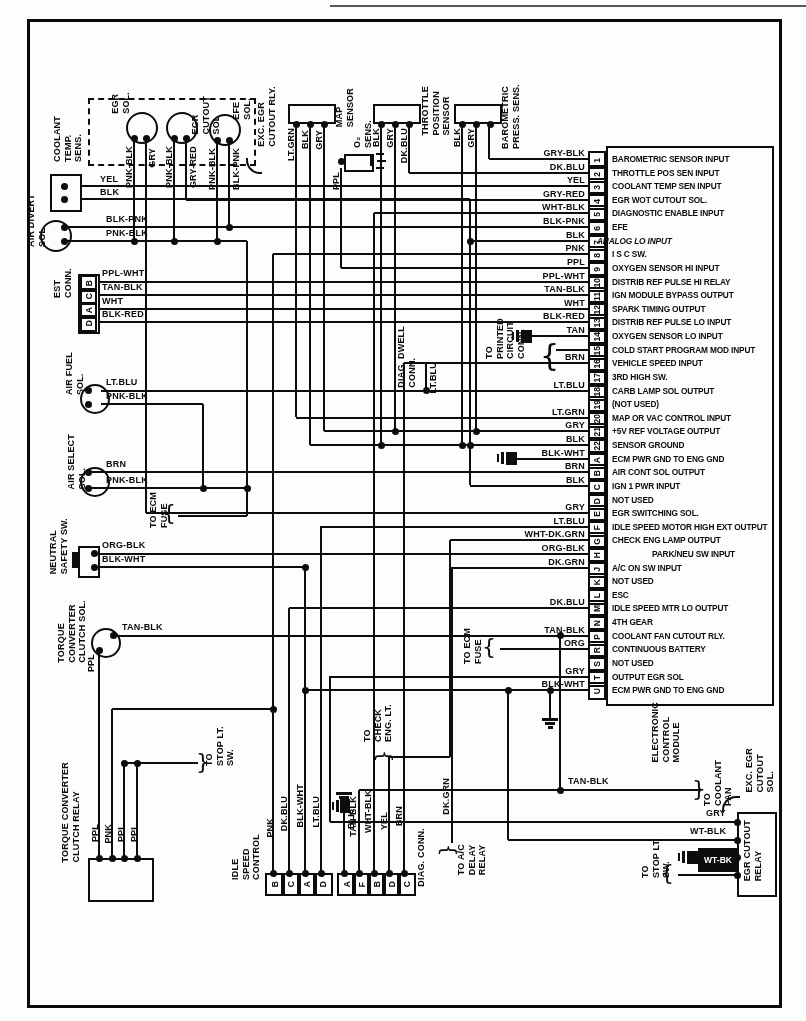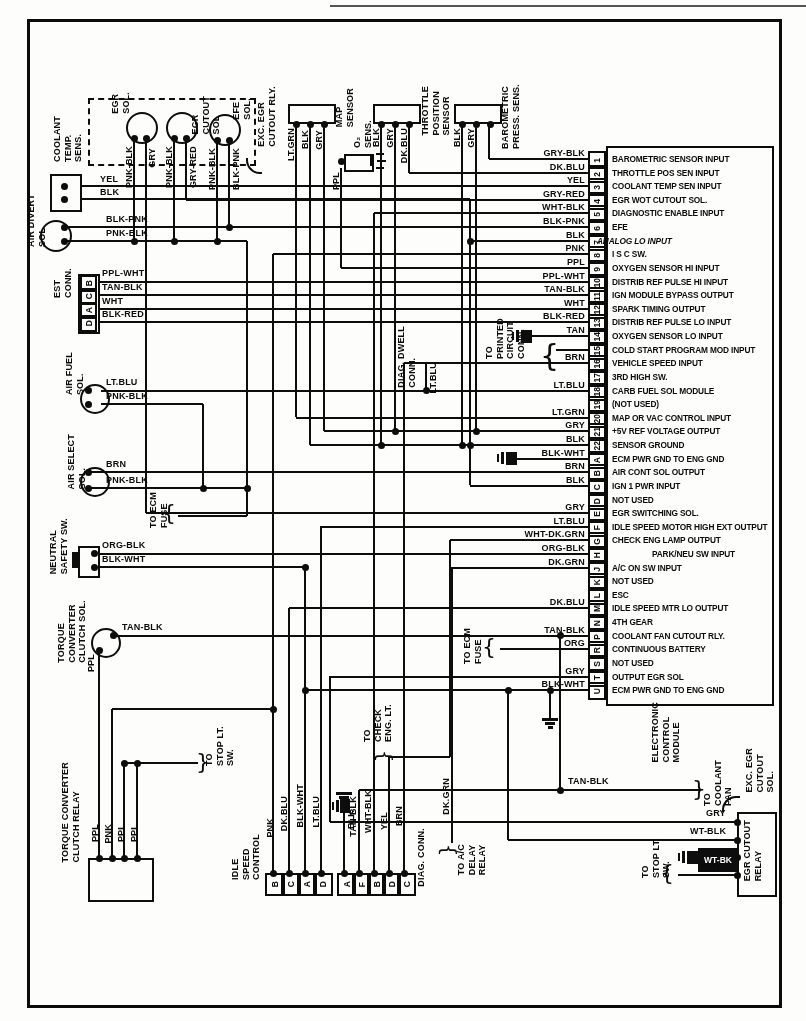--- a/index.html
+++ b/index.html
@@ -71,21 +71,21 @@
       <div class="pinlb" style="left: 612px; top: 249px;">I S C  SW.</div>
       <div class="lb" style="top: 243px; right: 221px; text-align: right;">PNK</div>
       <div class="cell" style="left: 588px; top: 260px; width: 14px; height: 14px;">
         <span>9</span>
       </div>
       <div class="pinlb" style="left: 612px; top: 263px;">OXYGEN SENSOR HI INPUT</div>
       <div class="lb" style="top: 257px; right: 221px; text-align: right;">PPL</div>
       <div class="cell" style="left: 588px; top: 274px; width: 14px; height: 14px;">
         <span>10</span>
       </div>
-      <div class="pinlb" style="left: 612px; top: 277px;">DISTRIB REF PULSE HI INPUT</div>
+      <div class="pinlb" style="left: 612px; top: 277px;">DISTRIB REF PULSE HI RELAY</div>
       <div class="lb" style="top: 271px; right: 221px; text-align: right;">PPL-WHT</div>
       <div class="cell" style="left: 588px; top: 287px; width: 14px; height: 14px;">
         <span>11</span>
       </div>
       <div class="pinlb" style="left: 612px; top: 290px;">IGN MODULE BYPASS OUTPUT</div>
       <div class="lb" style="top: 284px; right: 221px; text-align: right;">TAN-BLK</div>
       <div class="cell" style="left: 588px; top: 301px; width: 14px; height: 14px;">
         <span>12</span>
       </div>
       <div class="pinlb" style="left: 612px; top: 304px;">SPARK TIMING OUTPUT</div>
@@ -109,21 +109,21 @@
       </div>
       <div class="pinlb" style="left: 612px; top: 358px;">VEHICLE SPEED INPUT</div>
       <div class="lb" style="top: 352px; right: 221px; text-align: right;">BRN</div>
       <div class="cell" style="left: 588px; top: 369px; width: 14px; height: 14px;">
         <span>17</span>
       </div>
       <div class="pinlb" style="left: 612px; top: 372px;">3RD HIGH SW.</div>
       <div class="cell" style="left: 588px; top: 383px; width: 14px; height: 14px;">
         <span>18</span>
       </div>
-      <div class="pinlb" style="left: 612px; top: 386px;">CARB FUEL SOL MODULE</div>
+      <div class="pinlb" style="left: 612px; top: 386px;">CARB LAMP SOL OUTPUT</div>
       <div class="lb" style="top: 380px; right: 221px; text-align: right;">LT.BLU</div>
       <div class="cell" style="left: 588px; top: 396px; width: 14px; height: 14px;">
         <span>19</span>
       </div>
       <div class="pinlb" style="left: 612px; top: 399px;">(NOT USED)</div>
       <div class="cell" style="left: 588px; top: 410px; width: 14px; height: 14px;">
         <span>20</span>
       </div>
       <div class="pinlb" style="left: 612px; top: 413px;">MAP OR VAC CONTROL INPUT</div>
       <div class="lb" style="top: 407px; right: 221px; text-align: right;">LT.GRN</div>

